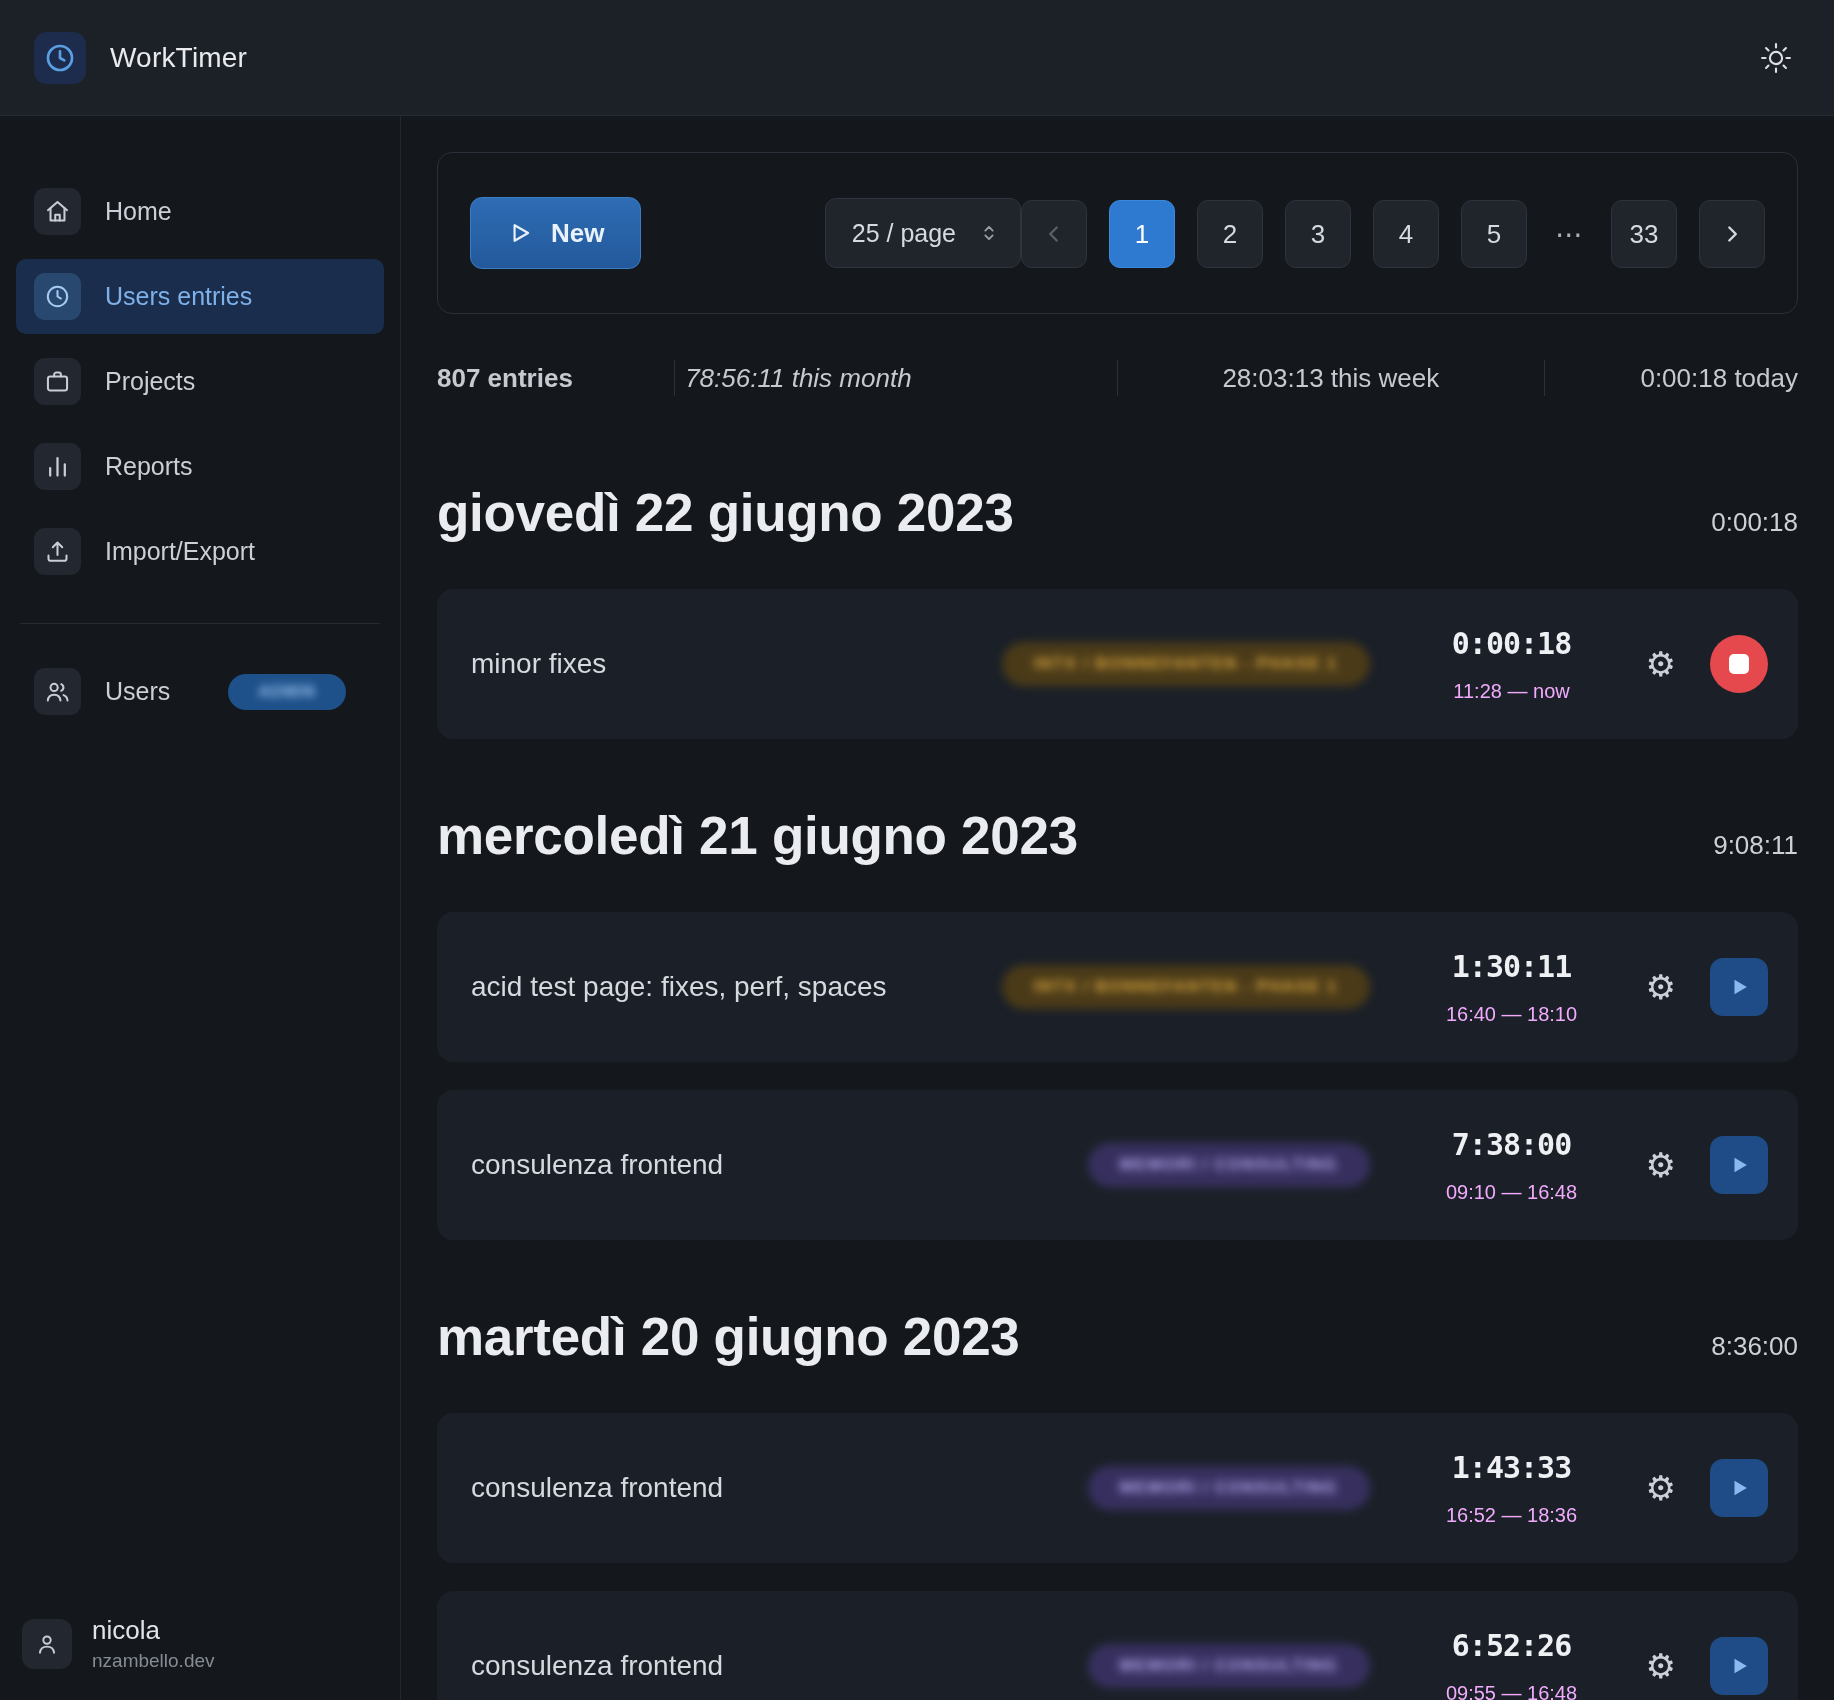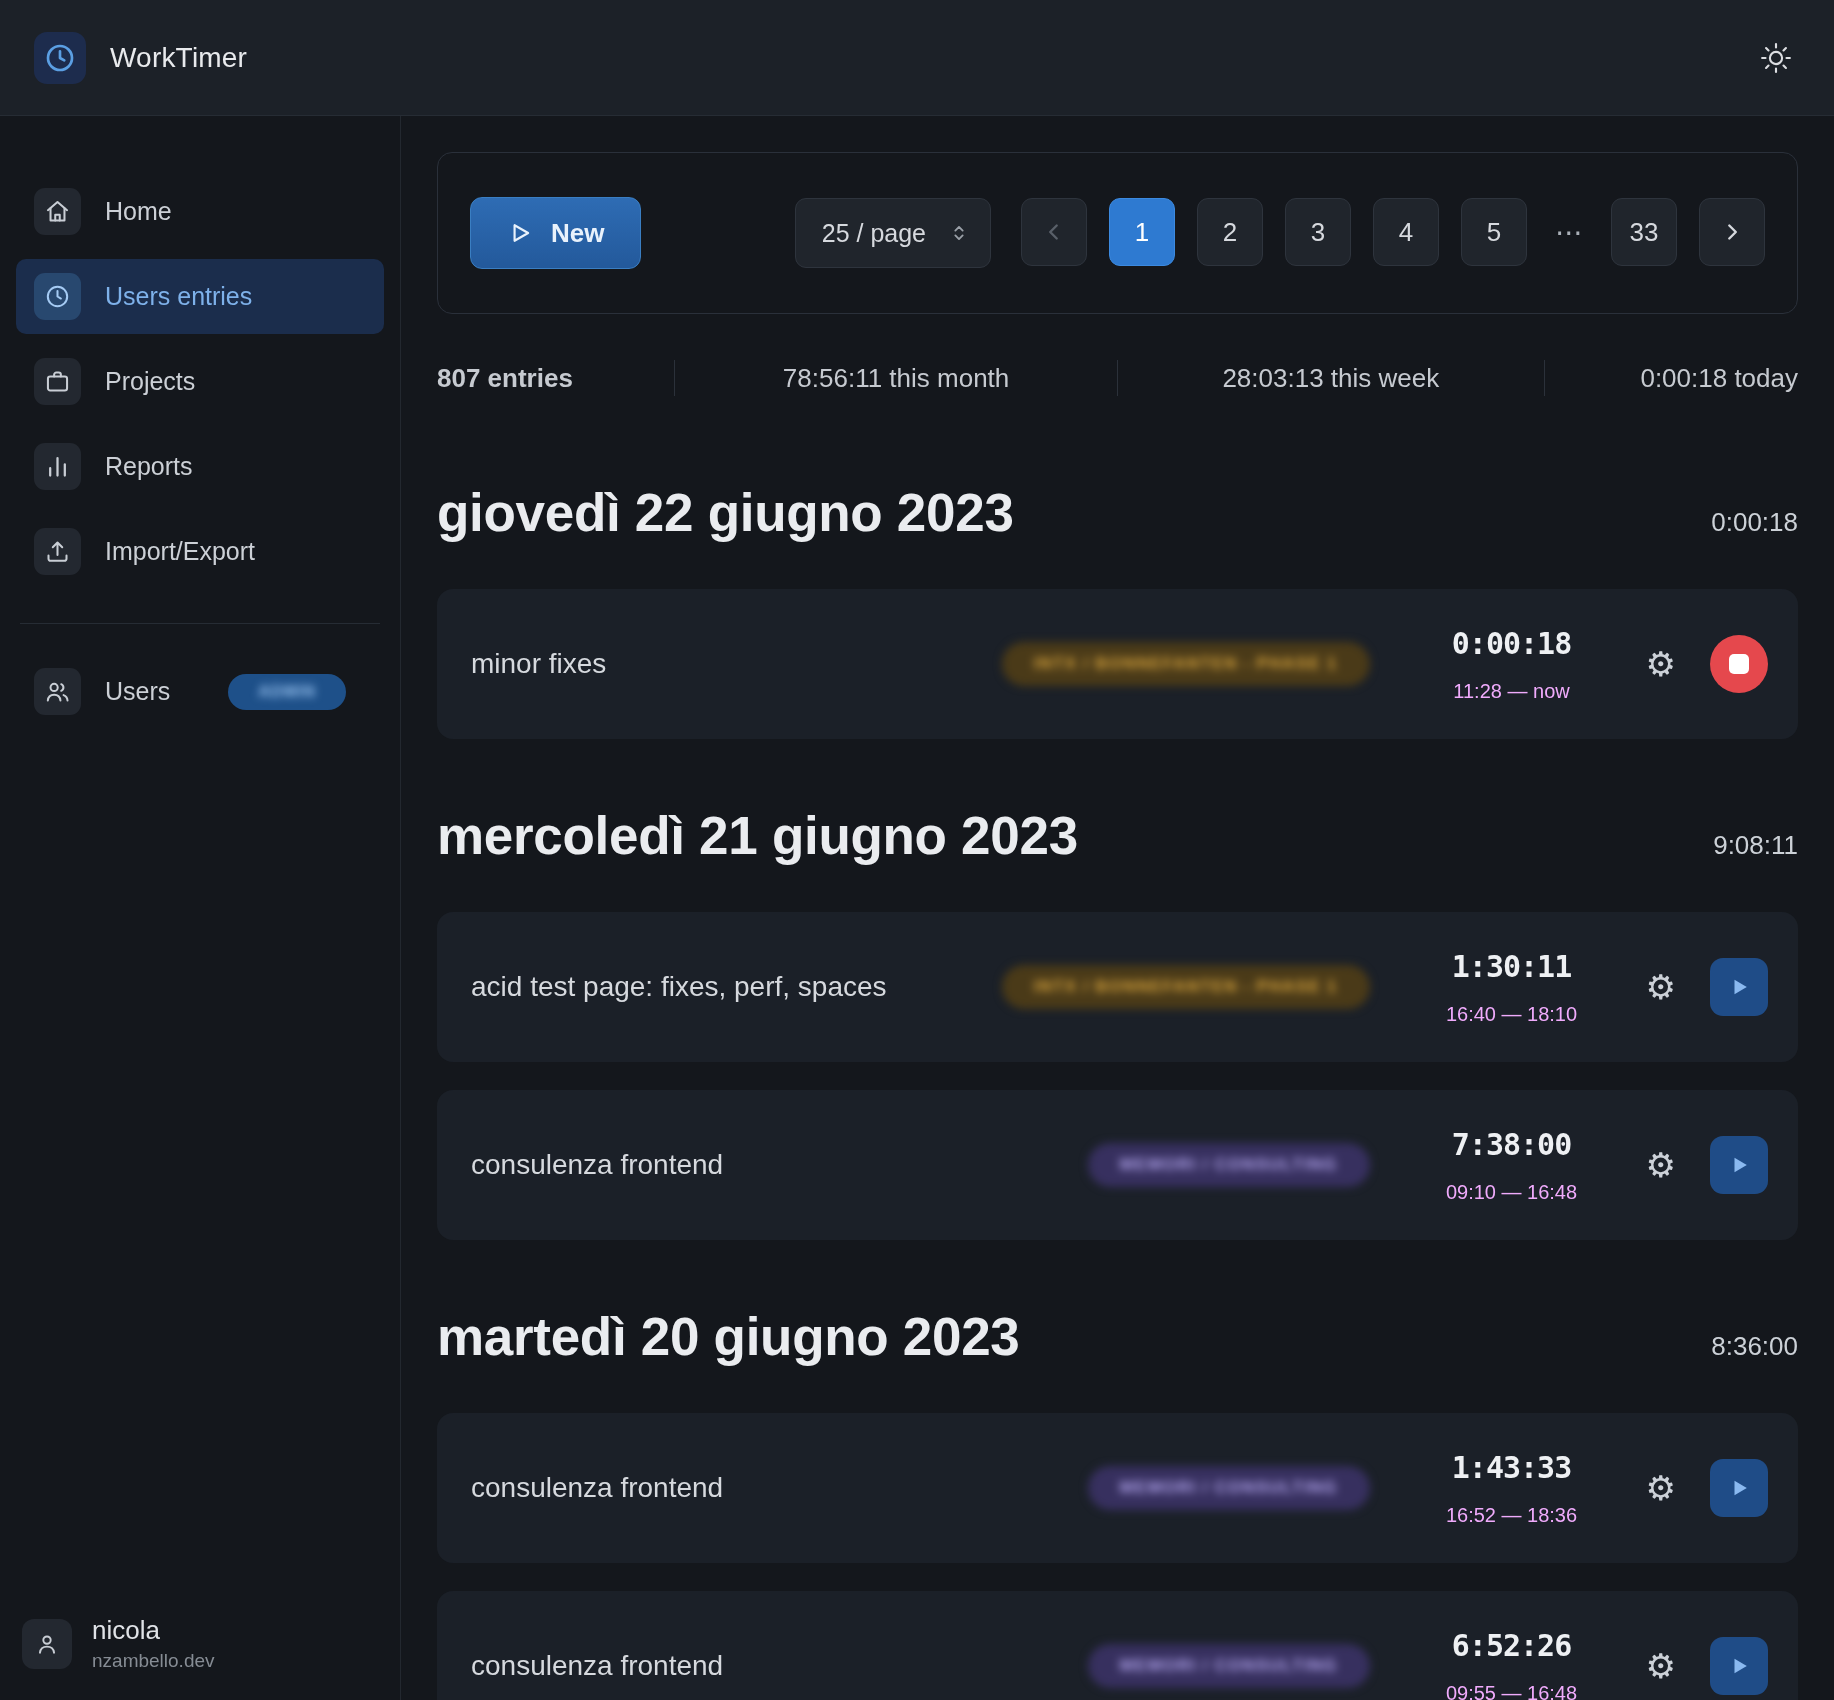--- a/index.html
+++ b/index.html
@@ -67,21 +67,21 @@
     border: 1px solid #2a303a; border-radius: 15px;
     padding: 44px 32px; display: flex; align-items: center; justify-content: space-between;
   }
   .btn-new {
     height: 72px; border-radius: 12px; border: 1px solid #3a7ec2;
     background: linear-gradient(180deg, #2e6cb4, #23599b);
     color: #e9f2fc; font-size: 26px; font-weight: 600;
     font-family: "Liberation Sans", sans-serif;
     display: flex; align-items: center; gap: 18px; padding: 0 36px; cursor: pointer;
   }
-  .toolbar-right { display: flex; align-items: flex-start; gap: 30px; }
+  .toolbar-right { display: flex; align-items: flex-end; }
   .select-pagesize {
     height: 70px; border-radius: 11px; background: #20252c; border: 1px solid #2e343d;
     color: #d6d9de; font-size: 25px; font-family: "Liberation Sans", sans-serif;
     display: flex; align-items: center; gap: 22px; padding: 0 20px 0 26px; cursor: pointer;
   }
   .select-pagesize .icon { color: #9aa0a8; }
   .pagination { display: flex; align-items: center; gap: 22px; }
   .pg-btn {
     min-width: 66px; height: 68px; border-radius: 11px;
     background: #20252c; border: 1px solid #2e343d; color: #d6d9de;
@@ -93,21 +93,21 @@
   .pg-btn.disabled { color: #596069; cursor: default; }
   .pg-ellipsis {
     color: #aab0b8; font-size: 28px; min-width: 40px; text-align: center;
     font-family: "DejaVu Sans", sans-serif;
   }
   
   .stats { display: flex; align-items: center; margin-top: 46px; color: #c6cad0; font-size: 26px; }
   .stat-divider { width: 1px; height: 36px; background: #2b313a; }
   .stat { padding: 0 10px; }
   .stat-0 { flex: 0.7; text-align: left; padding-left: 0; font-weight: bold; }
-  .stat-1 { flex: 1.3; text-align: center; }
+  .stat-1 { flex: 1.3; text-align: left; font-style: italic; }
   .stat-2 { flex: 1.25; text-align: center; }
   .stat-3 { flex: 0.75; text-align: right; padding-right: 0; }
   
   .group { margin-top: 66px; }
   .group:first-of-type { margin-top: 86px; }
   .group-header { display: flex; align-items: baseline; justify-content: space-between; }
   .group-date { font-size: 53px; font-weight: 700; color: #eaecef; letter-spacing: -.3px; }
   .group-total { font-size: 26px; color: #ccd1d7; }
   .entries { margin-top: 46px; }
   .entry-card {

